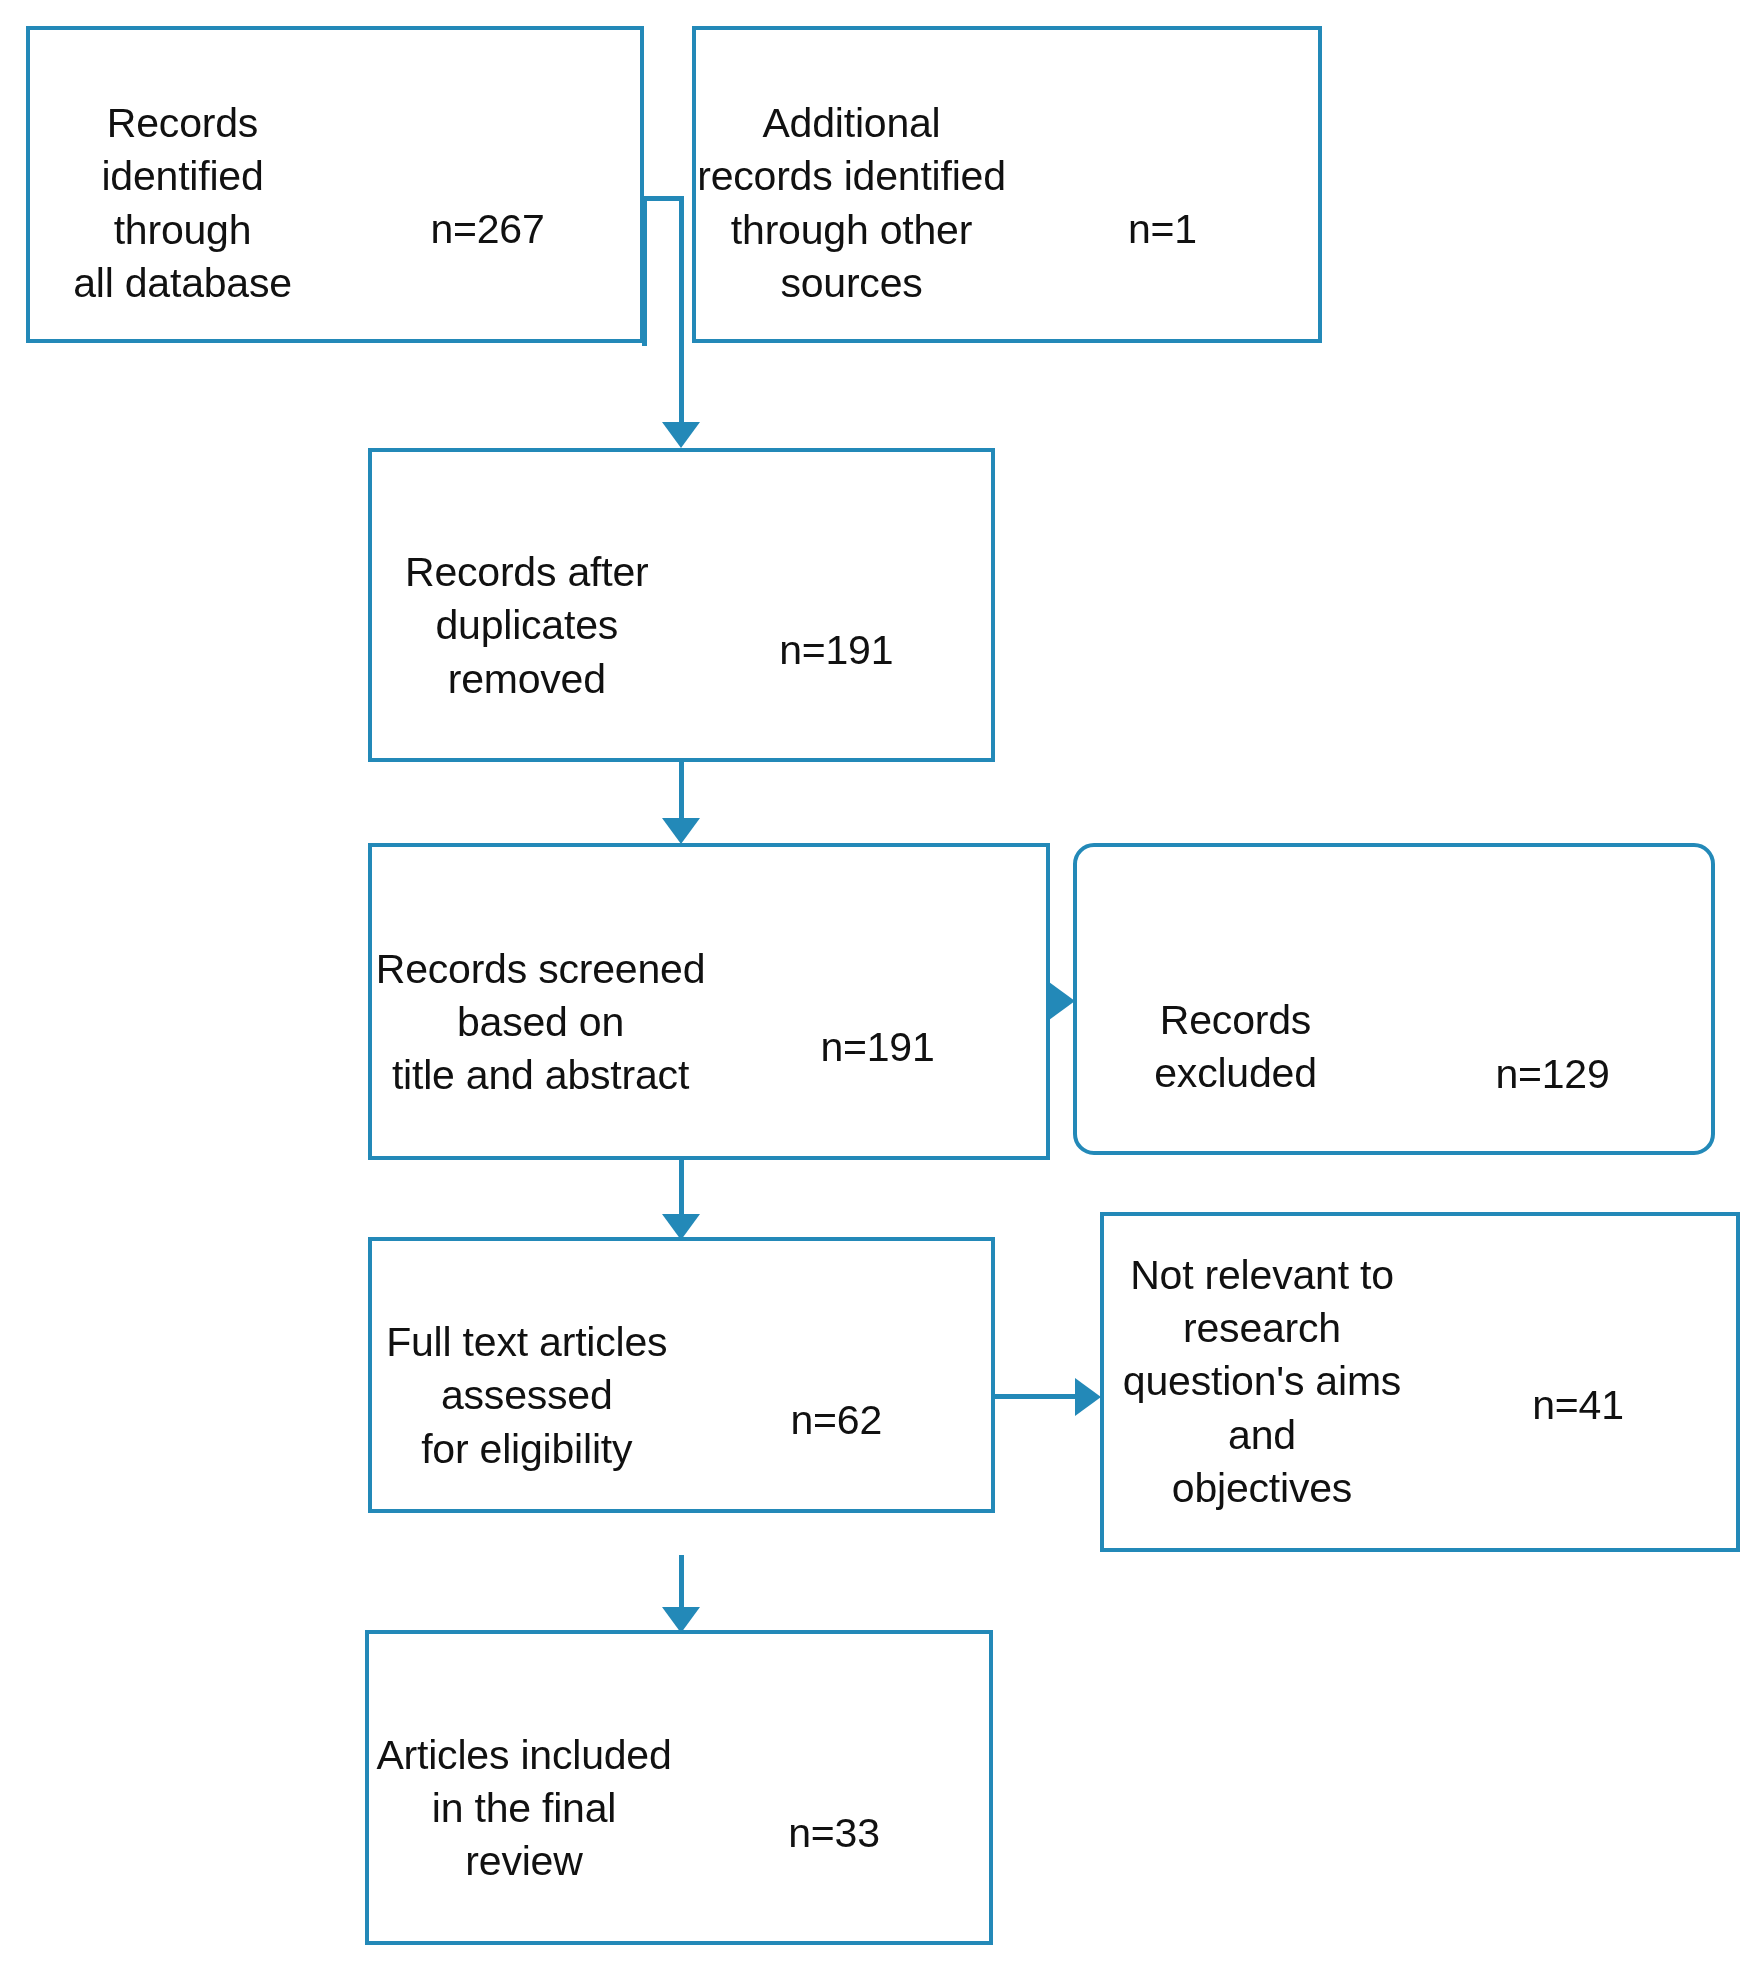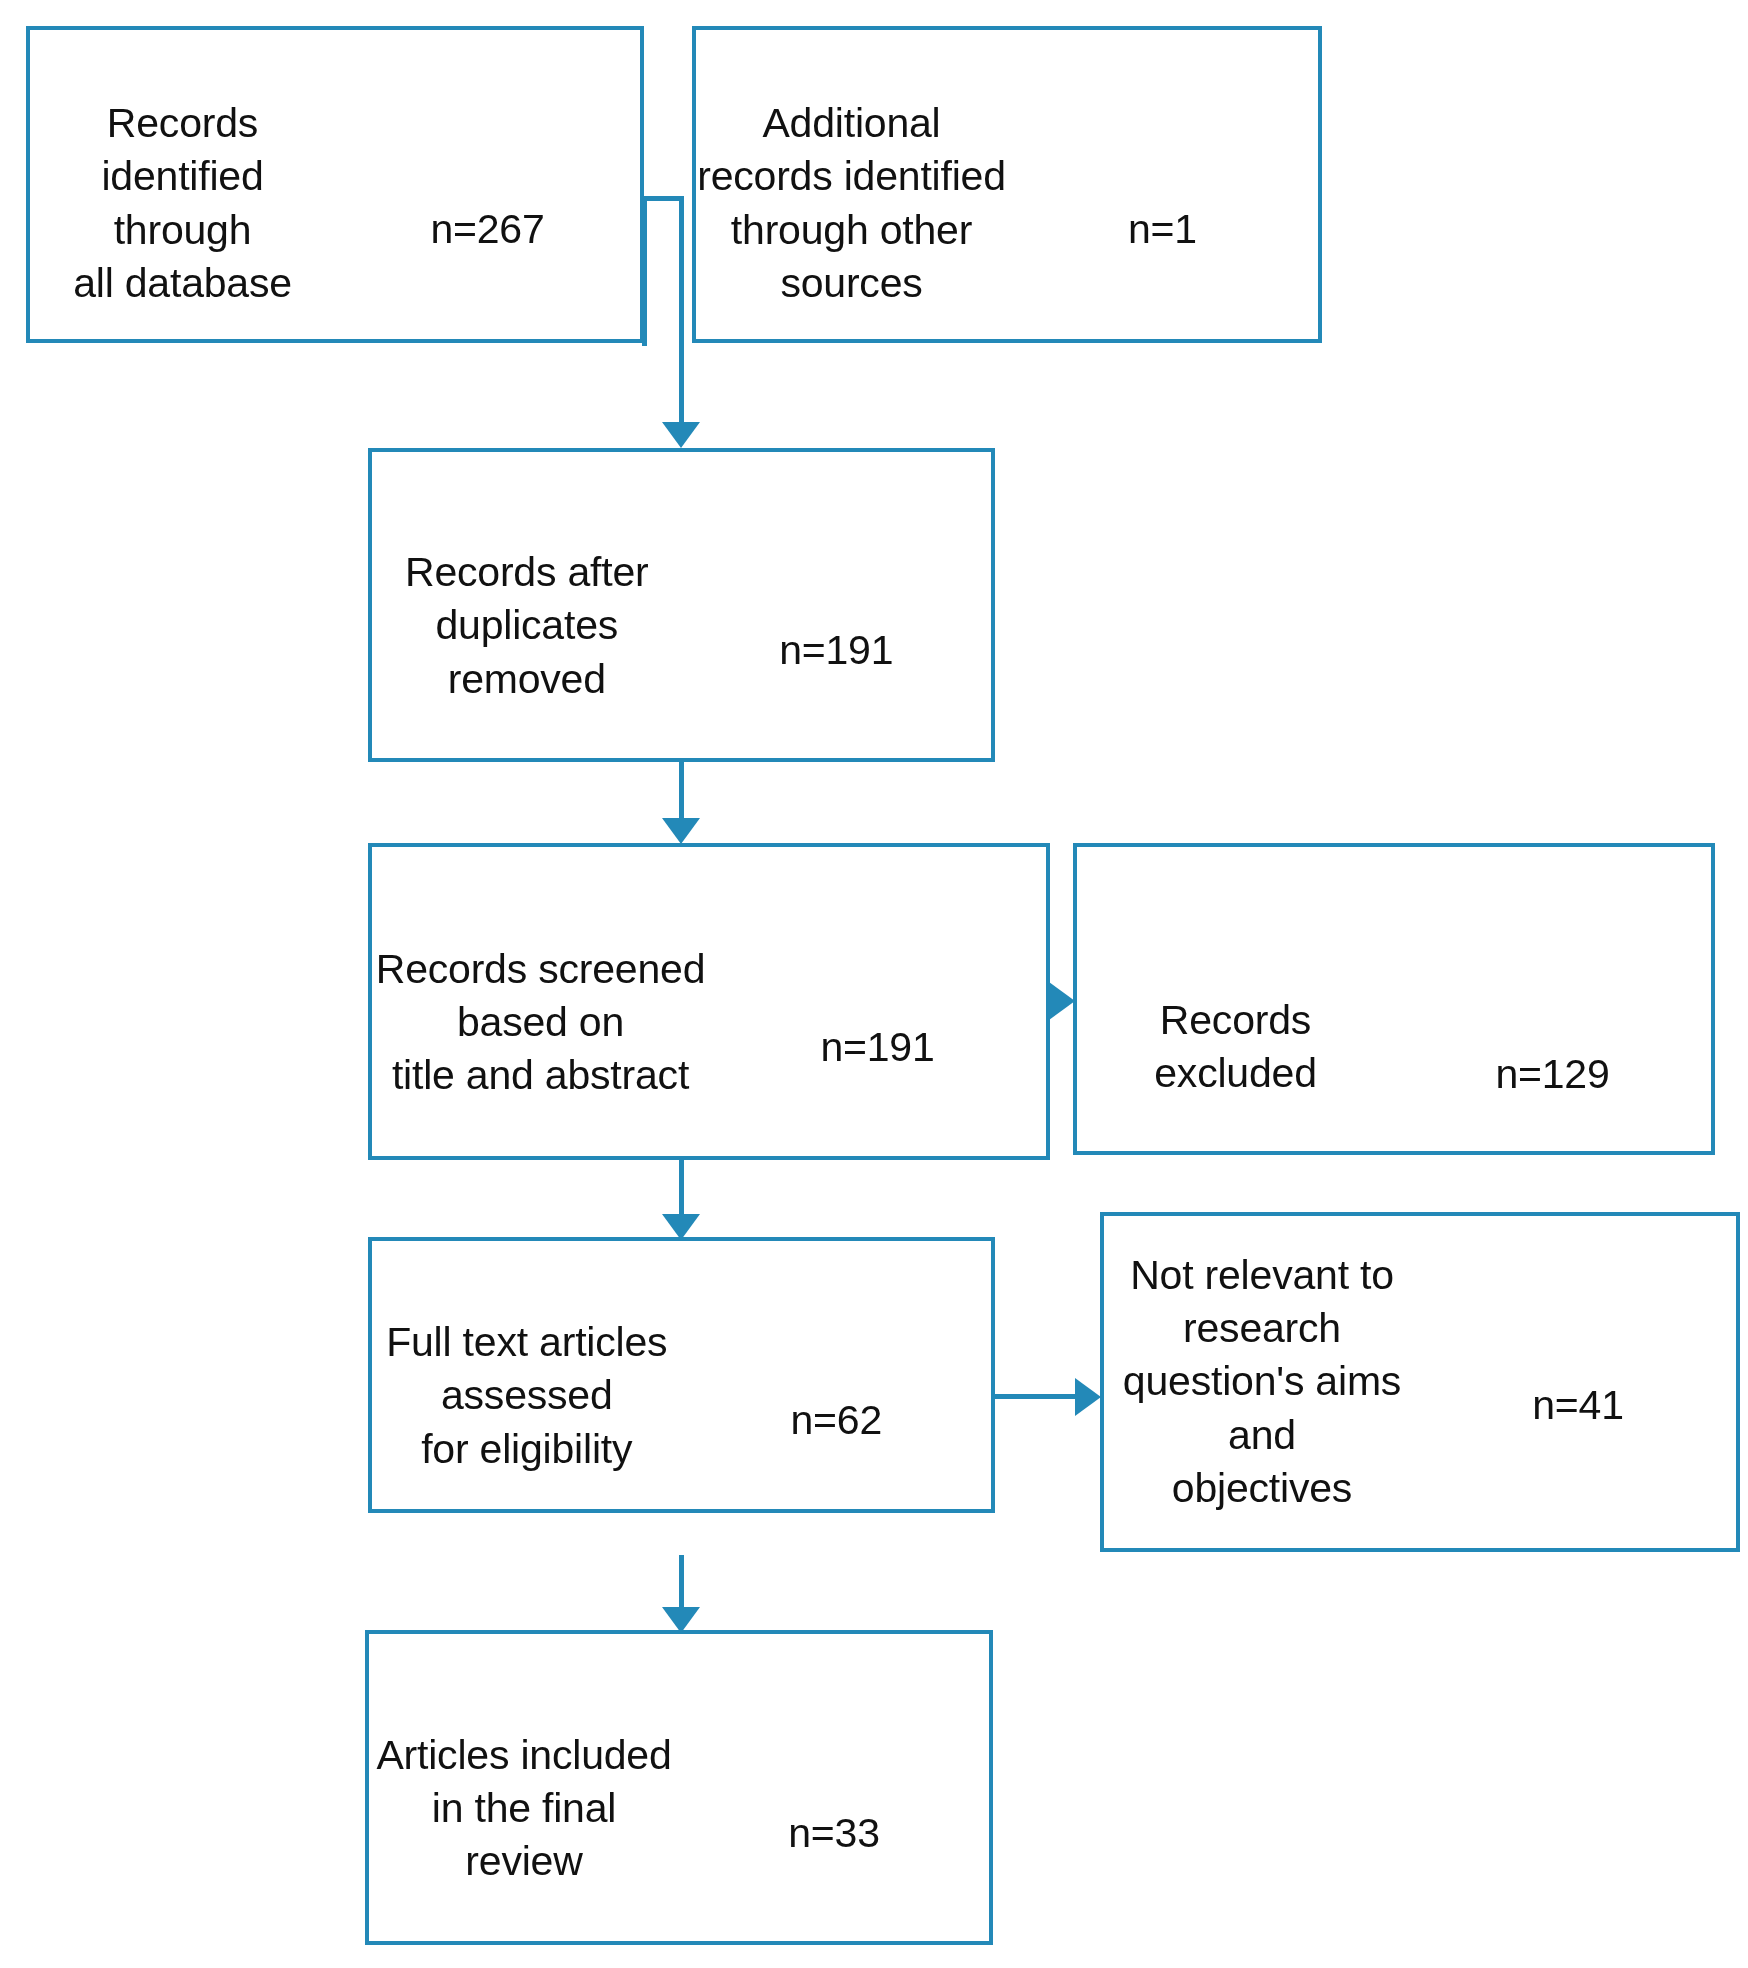--- a/index.html
+++ b/index.html
@@ -67,20 +67,21 @@
 
   #box-records-screened {
     left: 368px; top: 843px; width: 682px; height: 317px;
     padding-top: 42px;
   }
   #box-records-screened .box-count { margin-top: 50px; }
 
   #box-records-excluded {
     left: 1073px; top: 843px; width: 642px; height: 312px;
     padding-top: 96px;
+    border-radius: 21px;
   }
   #box-records-excluded .box-count { margin-top: 56px; }
 
   #box-fulltext-assessed {
     left: 368px; top: 1237px; width: 627px; height: 276px;
     padding-top: 42px;
   }
   #box-fulltext-assessed .box-count { margin-top: 50px; }
 
   #box-not-relevant {

